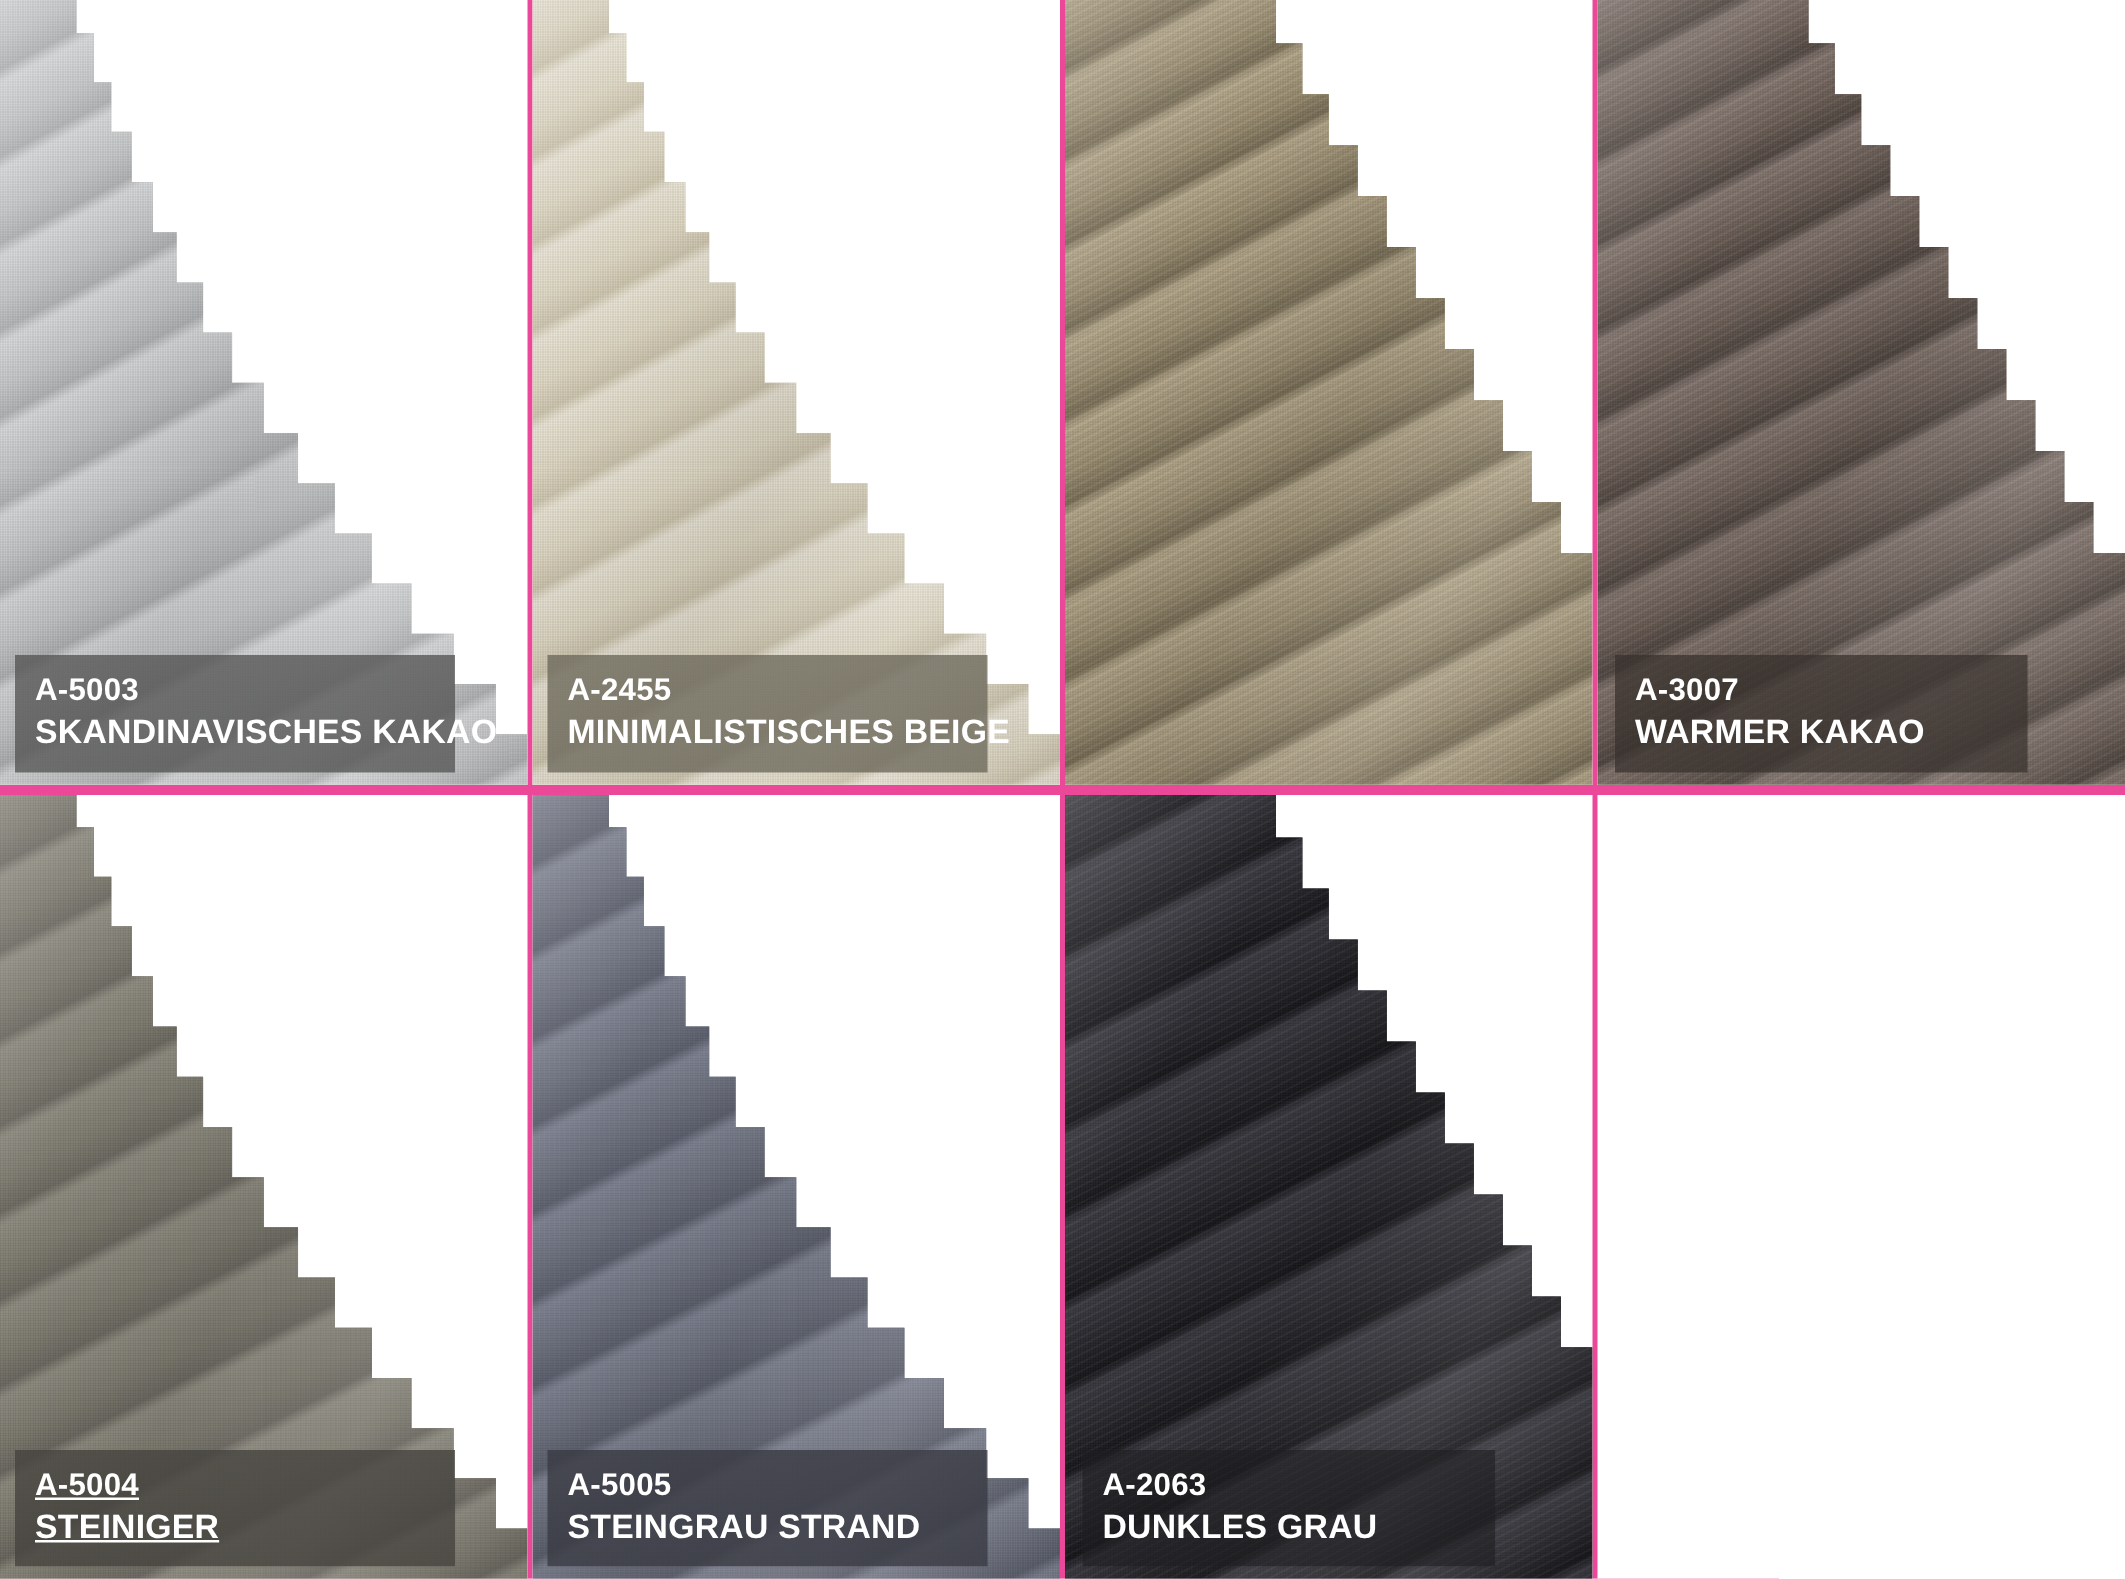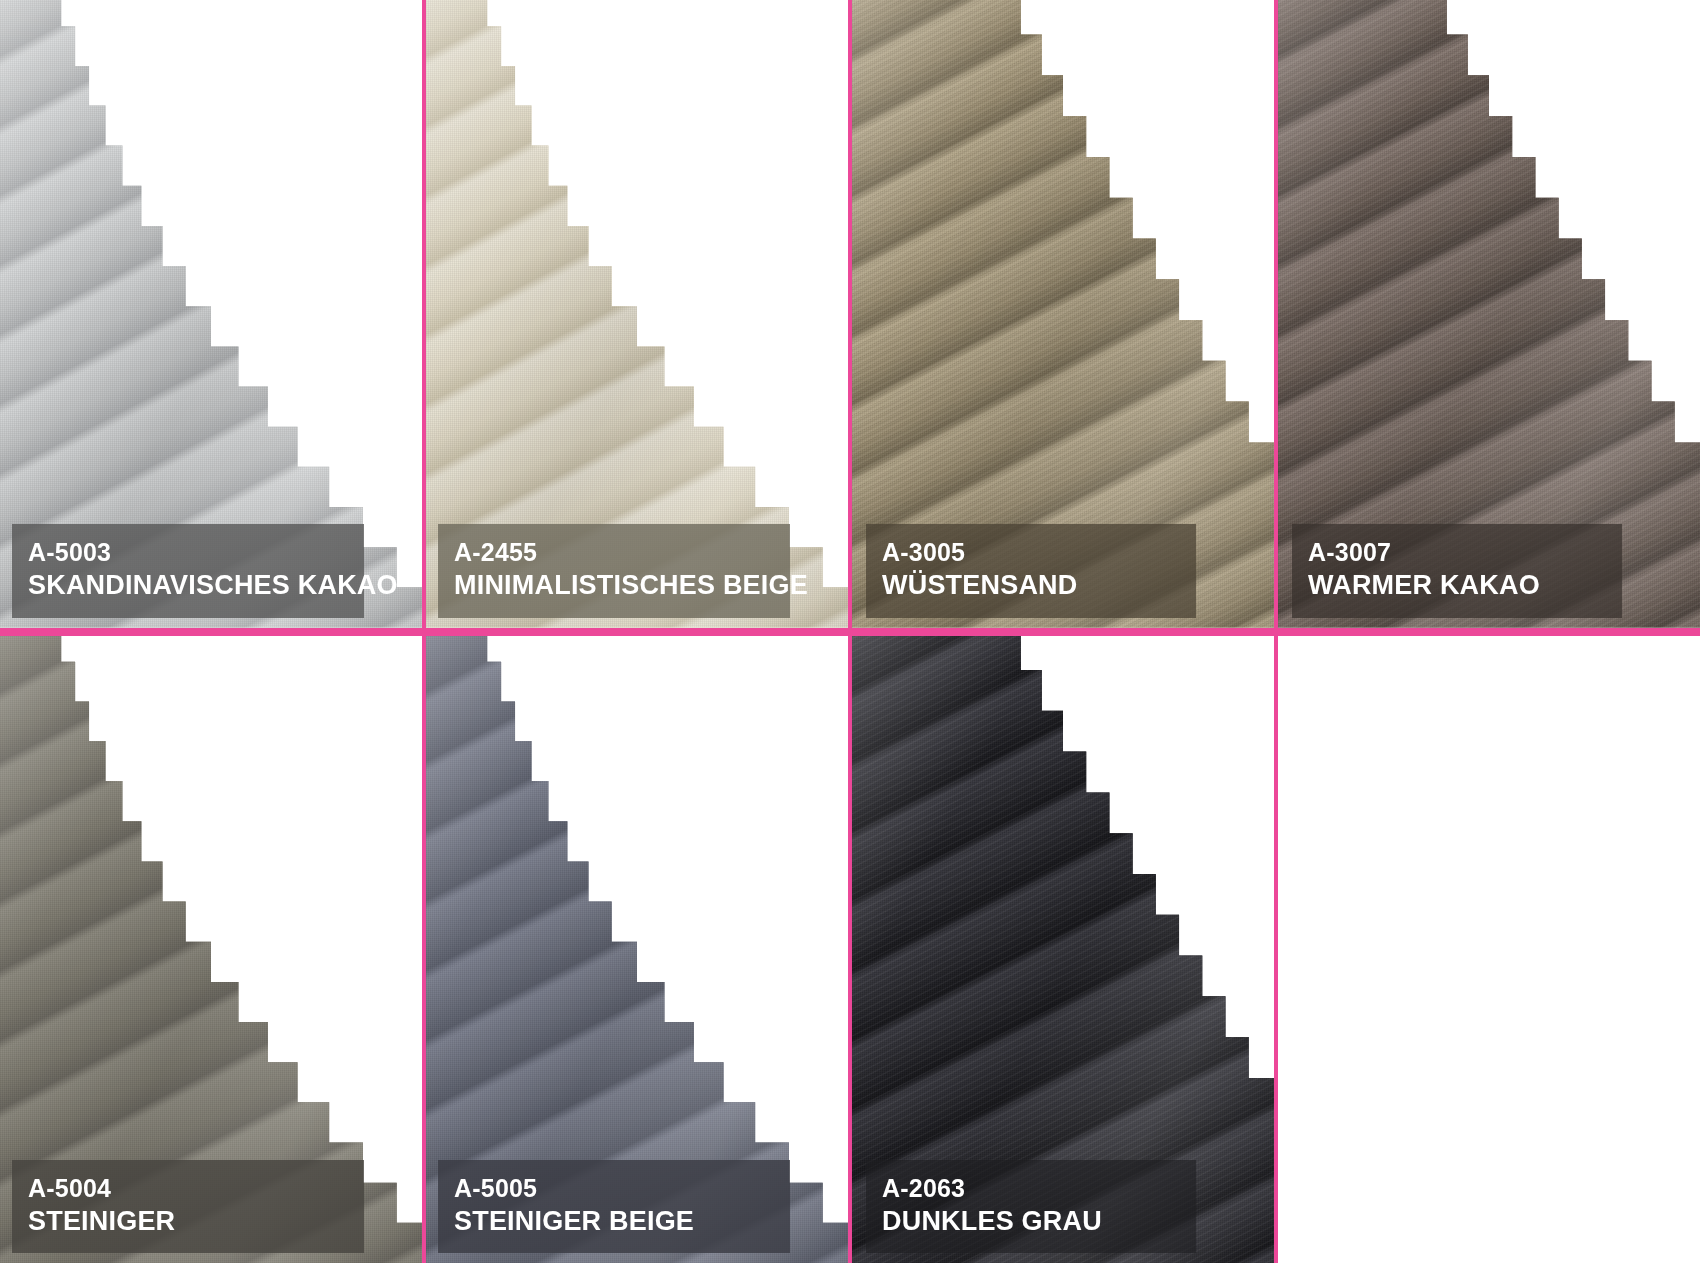--- a/index.html
+++ b/index.html
@@ -321,24 +321,20 @@
           <div class="band" style="top: 962.24px; height: 29.76px; background: linear-gradient(rgb(155, 142, 114) 0%, rgb(124, 113, 89) 70%, rgb(182, 169, 140) 100%);"></div>
           <div class="band" style="top: 992px; height: 32.24px; background: linear-gradient(rgb(182, 169, 140) 0%, rgb(155, 142, 114) 100%);"></div>
           <div class="band" style="top: 1024.24px; height: 29.76px; background: linear-gradient(rgb(155, 142, 114) 0%, rgb(124, 113, 89) 70%, rgb(182, 169, 140) 100%);"></div>
           <div class="band" style="top: 1054px; height: 32.24px; background: linear-gradient(rgb(182, 169, 140) 0%, rgb(155, 142, 114) 100%);"></div>
           <div class="band" style="top: 1086.24px; height: 29.76px; background: linear-gradient(rgb(155, 142, 114) 0%, rgb(124, 113, 89) 70%, rgb(182, 169, 140) 100%);"></div>
         </div>
       <div class="grain fine"></div>
       <div class="weave"></div>
       <div class="sheen"></div>
     </div>
-    <div class="label" style="background: rgba(72, 64, 50, 0.72);">
-      <span class="code">A-3005</span>
-      <span class="name">WÜSTENSAND</span>
-    </div>
   </div>
 
   <div class="tile t4">
     <div class="fabric wide">
       <div class="base" style="background: rgb(109, 96, 88);"></div>
       <div class="pleats">
           <div class="band" style="top: 0px; height: 32.24px; background: linear-gradient(rgb(134, 120, 113) 0%, rgb(109, 96, 88) 100%);"></div>
           <div class="band" style="top: 32.24px; height: 29.76px; background: linear-gradient(rgb(109, 96, 88) 0%, rgb(84, 74, 68) 70%, rgb(134, 120, 113) 100%);"></div>
           <div class="band" style="top: 62px; height: 32.24px; background: linear-gradient(rgb(134, 120, 113) 0%, rgb(109, 96, 88) 100%);"></div>
           <div class="band" style="top: 94.24px; height: 29.76px; background: linear-gradient(rgb(109, 96, 88) 0%, rgb(84, 74, 68) 70%, rgb(134, 120, 113) 100%);"></div>
@@ -423,21 +419,21 @@
           <div class="band" style="top: 962.24px; height: 29.76px; background: linear-gradient(rgb(123, 120, 109) 0%, rgb(107, 104, 96) 70%, rgb(140, 137, 126) 100%);"></div>
           <div class="band" style="top: 992px; height: 32.24px; background: linear-gradient(rgb(140, 137, 126) 0%, rgb(123, 120, 109) 100%);"></div>
           <div class="band" style="top: 1024.24px; height: 29.76px; background: linear-gradient(rgb(123, 120, 109) 0%, rgb(107, 104, 96) 70%, rgb(140, 137, 126) 100%);"></div>
           <div class="band" style="top: 1054px; height: 32.24px; background: linear-gradient(rgb(140, 137, 126) 0%, rgb(123, 120, 109) 100%);"></div>
           <div class="band" style="top: 1086.24px; height: 29.76px; background: linear-gradient(rgb(123, 120, 109) 0%, rgb(107, 104, 96) 70%, rgb(140, 137, 126) 100%);"></div>
         </div>
       <div class="grain"></div>
       <div class="weave"></div>
       <div class="sheen"></div>
     </div>
-    <div class="label" style="background: rgba(70, 68, 62, 0.8);">
+    <div class="label" style="background: rgba(70, 68, 62, 0.8); text-decoration: underline;">
       <span class="code">A-5004</span>
       <span class="name">STEINIGER</span>
     </div>
   </div>
 
   <div class="tile b2">
     <div class="fabric">
       <div class="base" style="background: rgb(106, 110, 123);"></div>
       <div class="pleats">
           <div class="band" style="top: 0px; height: 32.24px; background: linear-gradient(rgb(125, 129, 144) 0%, rgb(106, 110, 123) 100%);"></div>
@@ -476,21 +472,21 @@
           <div class="band" style="top: 1024.24px; height: 29.76px; background: linear-gradient(rgb(106, 110, 123) 0%, rgb(91, 95, 108) 70%, rgb(125, 129, 144) 100%);"></div>
           <div class="band" style="top: 1054px; height: 32.24px; background: linear-gradient(rgb(125, 129, 144) 0%, rgb(106, 110, 123) 100%);"></div>
           <div class="band" style="top: 1086.24px; height: 29.76px; background: linear-gradient(rgb(106, 110, 123) 0%, rgb(91, 95, 108) 70%, rgb(125, 129, 144) 100%);"></div>
         </div>
       <div class="grain"></div>
       <div class="weave"></div>
       <div class="sheen"></div>
     </div>
     <div class="label" style="background: rgba(58, 60, 68, 0.82);">
       <span class="code">A-5005</span>
-      <span class="name">STEINIGER BEIGE</span>
+      <span class="name">STEINGRAU STRAND</span>
     </div>
   </div>
 
   <div class="tile b3">
     <div class="fabric wide">
       <div class="base" style="background: rgb(38, 38, 43);"></div>
       <div class="pleats">
           <div class="band" style="top: 0px; height: 32.24px; background: linear-gradient(rgb(58, 58, 65) 0%, rgb(38, 38, 43) 100%);"></div>
           <div class="band" style="top: 32.24px; height: 29.76px; background: linear-gradient(rgb(38, 38, 43) 0%, rgb(23, 23, 27) 70%, rgb(58, 58, 65) 100%);"></div>
           <div class="band" style="top: 62px; height: 32.24px; background: linear-gradient(rgb(58, 58, 65) 0%, rgb(38, 38, 43) 100%);"></div>

